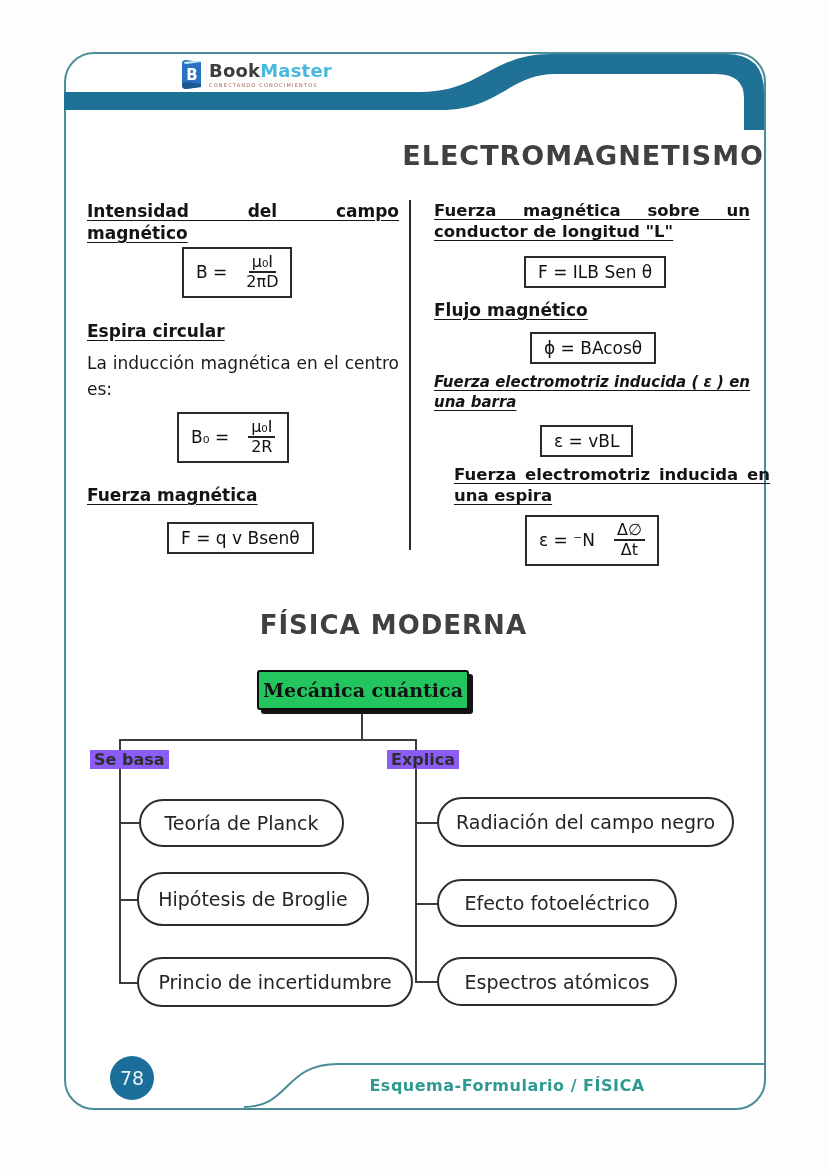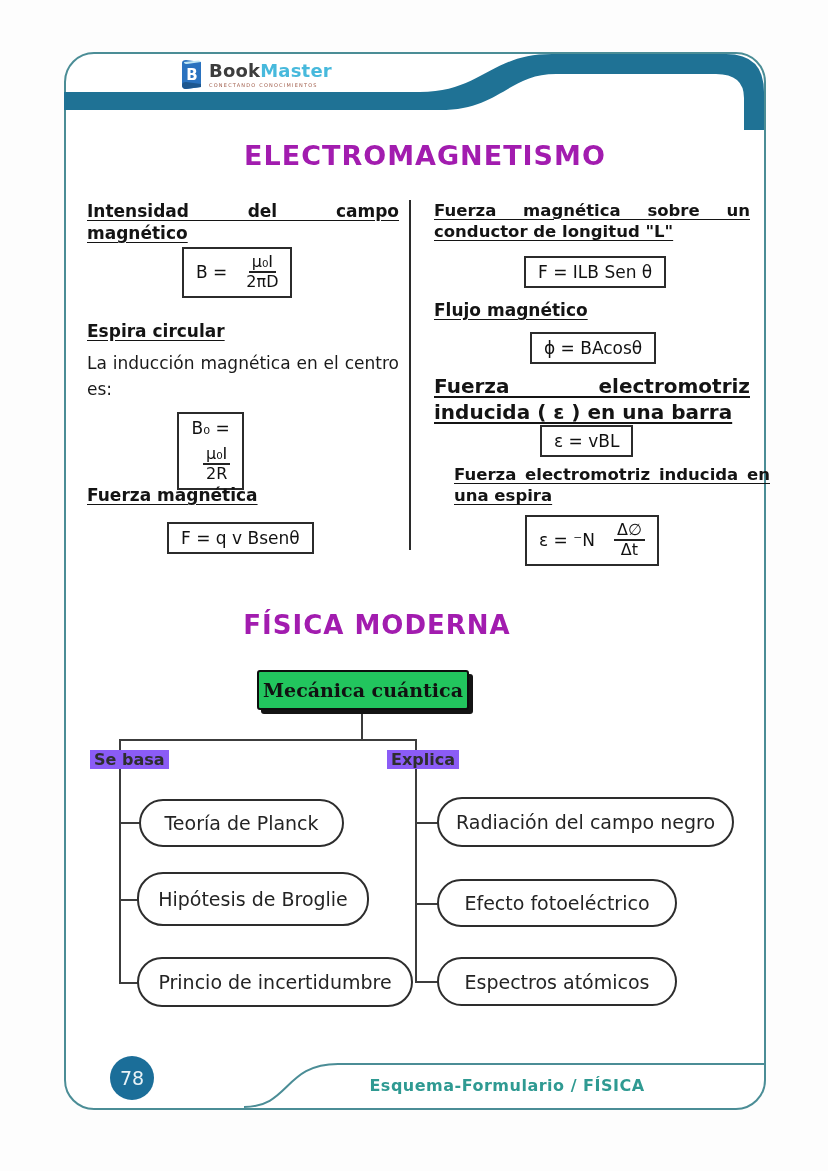--- a/index.html
+++ b/index.html
@@ -16,22 +16,22 @@
   
   .band-svg { position:absolute; left:-2px; top:-2px; width:702px; height:110px; }
   .logo { position:absolute; left:112px; top:4px; display:flex; align-items:flex-start; gap:5px; }
   .logo-book-icon { width:26px; height:32px; }
   .logo-text { display:flex; flex-direction:column; line-height:1; padding-top:4px; }
   .brand { font-size:18px; font-weight:bold; letter-spacing:0.2px; }
   .brand .bk { color:#3d3d3d; }
   .brand .mst { color:#47b9dc; font-weight:bold; }
   .tagline { font-size:5px; color:#a2604e; letter-spacing:1.2px; margin-top:3px; white-space:nowrap; }
   .sec-title {
-    position:absolute; font-weight:bold; color:#a21caf; letter-spacing:1px;
-    text-align:center; white-space:nowrap;
+    position:absolute; font-weight:bold; color:#404040; letter-spacing:1px;
+    text-align:right; white-space:nowrap;
   }
   #title-electro { left:0; width:100%; top:86px; font-size:27px; padding-left:20px; }
   #title-fisica  { left:161px; width:300px; top:556px; font-size:26px; }
   
   .h-u { position:absolute; font-size:17px; font-weight:bold; text-decoration:underline;
          text-underline-offset:3px; color:#141414; width:312px; text-align:justify; line-height:1.3; }
   .body-p { position:absolute; font-size:17px; width:312px; text-align:justify; line-height:1.55; color:#1a1a1a; }
   .divider { position:absolute; left:343px; top:146px; width:2px; height:350px; background:#2b2b2b; }
   .fbox {
     position:absolute; border:2px solid #2b2b2b; background:#fff;
@@ -98,21 +98,21 @@
     <div class="fbox" style="left:116px; top:193px;">
       <span>B =</span>
       <span class="frac">
         <span class="num">μ₀I</span>
         <span class="den">2πD</span>
       </span>
     </div>
 
     <div class="h-u" style="left:21px; top:266px;">Espira circular</div>
     <div class="body-p" style="left:21px; top:296px;">La inducción magnética en el centro es:</div>
-    <div class="fbox" style="left:111px; top:358px;flex-direction:column;">
+    <div class="fbox" style="left:111px; top:358px;">
       <span>B₀ =</span>
       <span class="frac">
         <span class="num">μ₀I</span>
         <span class="den">2R</span>
       </span>
     </div>
 
     <div class="h-u" style="left:21px; top:430px;">Fuerza magnética</div>
     <div class="fbox" style="left:101px; top:468px;">
       <span>F = q v Bsenθ</span>
@@ -121,21 +121,21 @@
     <div class="h-u" style="left:368px; top:146px; width:316px; font-size:16.5px;">Fuerza magnética sobre un conductor de longitud "L"</div>
     <div class="fbox" style="left:458px; top:202px;">
       <span>F = ILB Sen θ</span>
     </div>
 
     <div class="h-u" style="left:368px; top:245px; width:316px;">Flujo magnético</div>
     <div class="fbox" style="left:464px; top:278px;">
       <span>ϕ = BAcosθ</span>
     </div>
 
-    <div class="h-u" style="left:368px; top:319px; width:316px; font-size:20px;">Fuerza electromotriz inducida ( ε ) en una barra</div>
+    <div class="h-u" style="left:368px; top:319px; width:316px; font-size:15px;font-style:italic;">Fuerza electromotriz inducida ( ε ) en una barra</div>
     <div class="fbox" style="left:474px; top:371px;">
       <span>ε = vBL</span>
     </div>
 
     <div class="h-u" style="left:368px; top:410px; width:316px; font-size:16.5px;margin-left:20px;">Fuerza electromotriz inducida en una espira</div>
     <div class="fbox" style="left:459px; top:461px;">
       <span>ε = ⁻N</span>
       <span class="frac">
         <span class="num">Δ∅</span>
         <span class="den">Δt</span>

